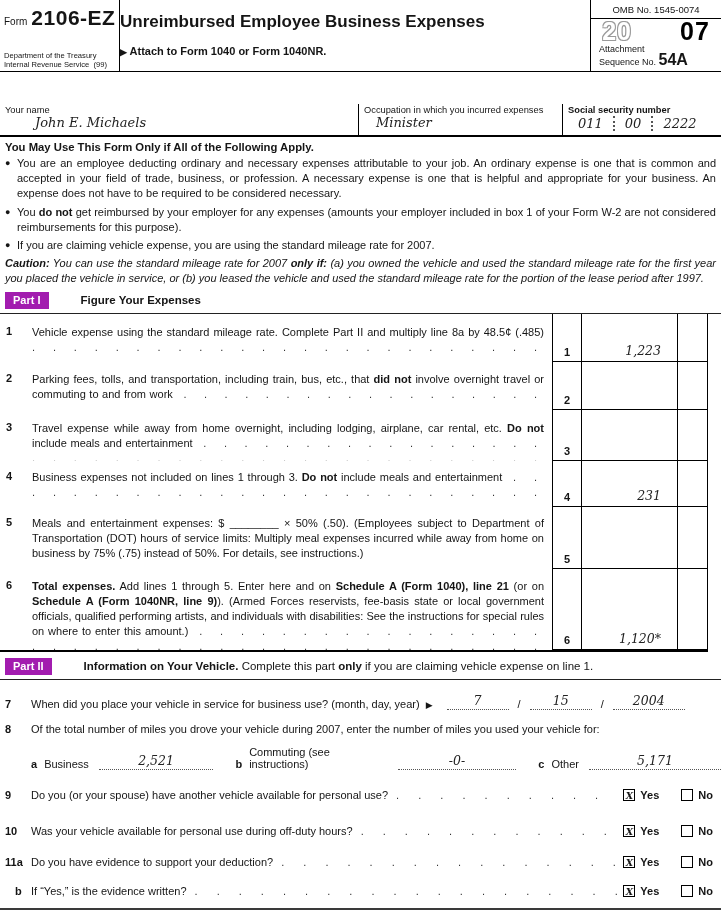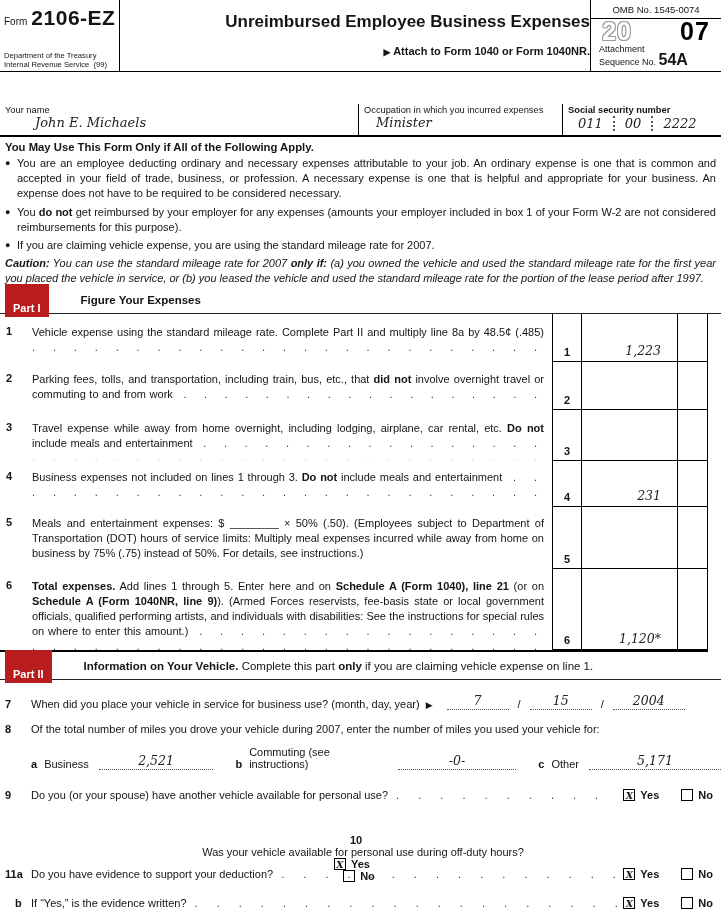--- a/index.html
+++ b/index.html
@@ -7,21 +7,21 @@
   .page {
     width:721px; height:917px; margin:0 auto; background:#fff; color:#151515;
     font-family:"Liberation Sans", sans-serif; font-size:11px; overflow:hidden; position:relative;
   }
   
   .hdr { display:grid; grid-template-columns:120px 1fr 131px; height:72px; border-bottom:1px solid #000; }
   .hdr-left { border-right:1px solid #000; padding:6px 3px 2px 4px; display:flex; flex-direction:column; justify-content:space-between; }
   .form-word { font-size:10px; margin-right:4px; }
   .form-num { font-size:21px; font-weight:bold; letter-spacing:0.5px; }
   .dept { font-size:7.6px; line-height:9px; }
-  .hdr-mid { text-align:right; padding-top:12px; }
+  .hdr-mid { text-align:left; padding-top:12px; }
   .title { font-size:17px; font-weight:bold; }
   .attach { font-size:11px; font-weight:bold; margin-top:13px; }
   .arrow { font-size:9px; }
   .hdr-right { border-left:1px solid #000; text-align:center; }
   .omb { font-size:9.5px; padding:4px 2px 3px; border-bottom:1px solid #000; }
   .year { font-size:25px; font-weight:bold; line-height:25px; letter-spacing:1px; }
   .y20 { color:#fff; text-shadow:-1px -1px 0 #9a9a9a, 1px -1px 0 #9a9a9a, -1px 1px 0 #9a9a9a, 1px 1px 0 #9a9a9a; }
   .y07 { color:#000;margin-left:48px; }
   .seq { font-size:9px; text-align:left; padding-left:8px; line-height:10.5px; }
   .seq-no { font-size:16px; }
@@ -39,21 +39,21 @@
   .ssn-val span + span { border-left:2px dotted #555; }
   
   .elig { padding:4px 5px 0 5px; }
   .elig-head { font-size:11.3px; font-weight:bold; margin-bottom:3px; }
   .bullet { text-align:justify; line-height:15.2px; margin-bottom:3px; position:relative; padding-left:12px; }
   .bullet .dot { position:absolute; left:0; top:0; font-size:9px; }
   .caution { font-style:italic; text-align:justify; line-height:15px; margin-top:2px; }
   .caution b { font-style:italic; }
   
   .part-bar { display:flex; align-items:center; margin:5px 0 0 5px; height:18px; }
-  .part-label { background:#b91c1c; color:#fff; font-weight:bold; font-size:11px; padding:18px 8px 3px; }
+  .part-label { background:#a21caf; color:#fff; font-weight:bold; font-size:11px; padding:2px 8px 3px; }
   .part-title { font-weight:bold; font-size:11.5px; margin-left:32px;text-align:center; }
   .part-title .norm { font-weight:normal; }
   .rule { border-top:1px solid #222; margin-top:4px; }
   
   .xtable { width:708px; border-bottom:2px solid #000; }
   .xrow { display:flex; }
   .xtext { width:553px; border-right:1px solid #000; overflow:hidden; display:flex; padding:0 8px 0 6px; }
   .lno { width:26px; font-weight:bold; flex-shrink:0; }
   .ltext { flex:1; text-align:justify; line-height:15px; }
   .xnum { width:29px; border-right:1px solid #000; border-bottom:1px solid #000; display:flex; align-items:flex-end; justify-content:center; font-weight:bold; padding-bottom:3px; }
@@ -76,21 +76,21 @@
   .fld-m { width:62px; margin-left:14px; }
   .fld-d { width:62px; }
   .fld-y { width:72px; }
   .slash { margin:0 9px; }
   .fld-a { width:118px; margin-right:22px; }
   .fld-b { width:122px; margin-right:22px; }
   .fld-c { width:136px; }
   .q8abc .name { margin-right:10px; }
   .ynrow { display:flex; align-items:center; margin:0 0 0 5px; height:18px; }
   .ynrow .dots { flex:1; overflow:hidden; white-space:nowrap; letter-spacing:8px; color:#333; margin:0 6px 0 8px; }
-  .q9 { margin-top:16px; } .q10 { margin-top:30px;flex-direction:column; } .q11a { margin-top:13px; } .q11b { margin-top:11px; }
+  .q9 { margin-top:16px; } .q10 { margin-top:18px; } .q11a { margin-top:13px; } .q11b { margin-top:11px; }
   .cbg { display:flex; align-items:center; margin-right:8px; }
   .cb { width:12px; height:12px; border:1.5px solid #000; display:inline-flex; align-items:center; justify-content:center; font-size:9.5px; font-weight:bold; font-family:"DejaVu Serif", serif; font-style:italic; margin-right:5px; }
   .cbl { font-weight:bold; margin-right:14px; }
   .cbg:last-child .cbl { margin-right:0; }
   
   .footer { border-top:2.5px solid #3a3a3a; margin-top:8px; display:flex; align-items:baseline; padding:4px 5px 0; }
   .f-notice { font-weight:bold; font-size:11px; flex:1; }
   .f-cat { font-size:10px; width:200px;margin-top:31px; }
   .f-form { font-size:10px; text-align:right; flex:1; }
   .f-num { font-weight:bold; font-size:13.5px; }

